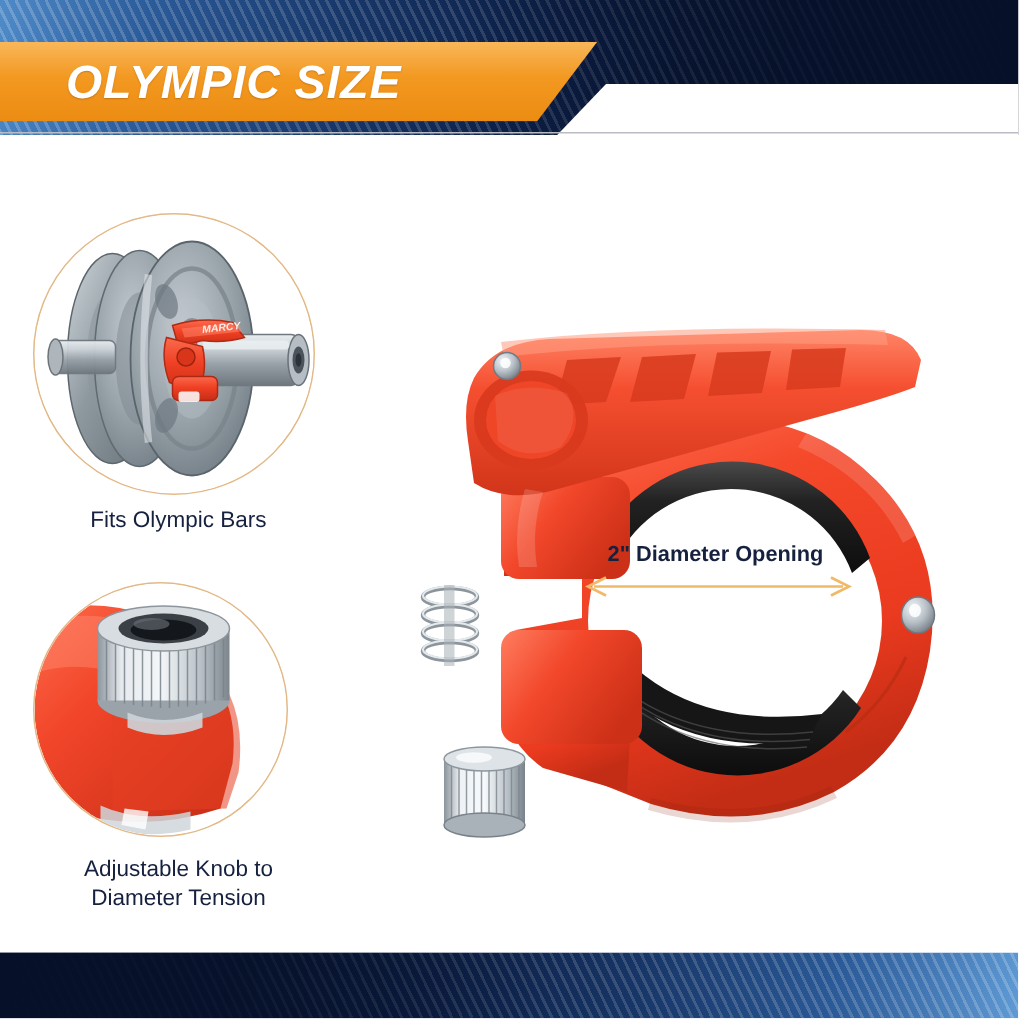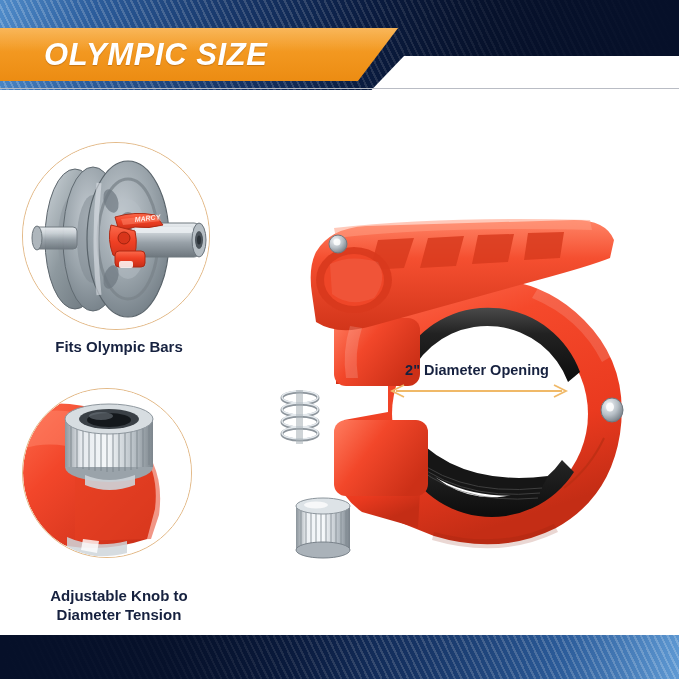--- a/index.html
+++ b/index.html
@@ -48,23 +48,23 @@
     background:linear-gradient(90deg,rgba(6,16,41,1) 0%,rgba(6,16,41,.88) 24%,rgba(6,16,41,.25) 55%,rgba(6,16,41,0) 100%);}
 
   
   .callout-circle{position:absolute;border-radius:50%;overflow:hidden;
     border:1.5px solid #e3b987;background:#ffffff;}
   .cc1{left:22px;top:142px;width:186px;height:186px;}
   .cc2{left:22px;top:388px;width:168px;height:168px;}
   .cc-inner{position:absolute;inset:0;overflow:hidden;border-radius:50%;}
 
   .callout-label{position:absolute;text-align:center;color:#16213f;
-    font-size:15px;font-weight:700;line-height:19px;}
+    font-size:15px;font-weight:400;line-height:19px;}
   .cl1{left:0px;top:337px;width:238px;}
-  .cl2{left:0px;top:586px;width:238px;}
+  .cl2{left:0px;top:570px;width:238px;}
 
   
   .product{position:absolute;left:238px;top:176px;width:420px;height:412px;}
 
   
   .dim-label{position:absolute;left:392px;top:362px;width:170px;text-align:center;
     color:#16213f;font-size:14.5px;font-weight:600;white-space:nowrap;}
   .dim-arrow{position:absolute;left:388px;top:384px;width:182px;height:14px;}
 
   .nosel{user-select:none;}

